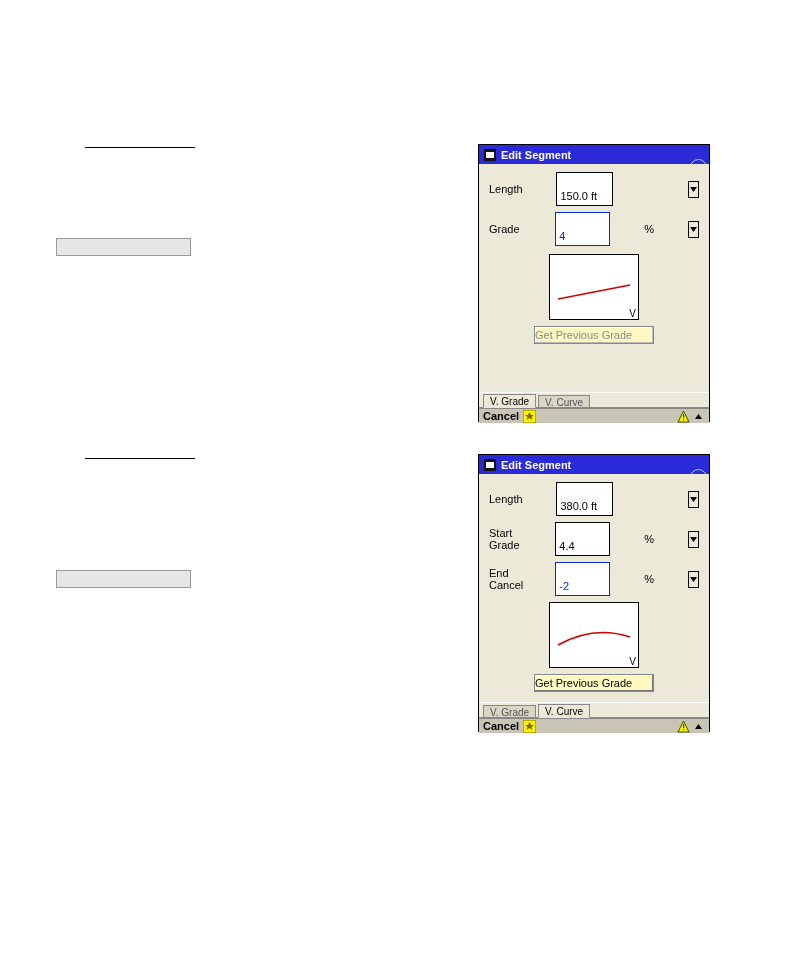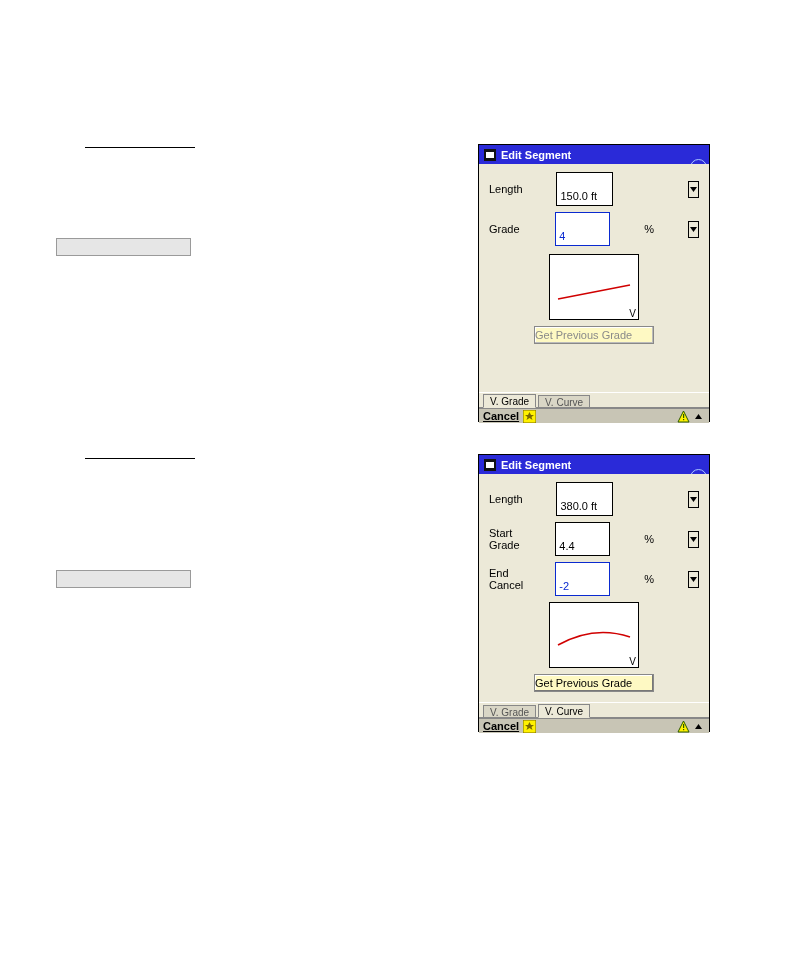--- a/index.html
+++ b/index.html
@@ -186,21 +186,21 @@
     height: 15px;
     background: #c8c5b5;
     border-top: 1px solid #888;
     display: flex;
     align-items: center;
     font-size: 11px;
     font-weight: bold;
     padding: 0 4px;
     justify-content: space-between;
   }
-  .statusbar .left { display: flex; align-items: center; gap: 4px; text-decoration: underline; }
+  .statusbar .left { display: flex; align-items: center; gap: 4px; }
   .statusbar .smallicon {
     width: 13px; height: 13px;
     display: flex; align-items: center; justify-content: center;
   }
   .statusbar .right { display: flex; align-items: center; gap: 2px; }
 </style>
 </head>
 <body>
 <div class="page">
 

